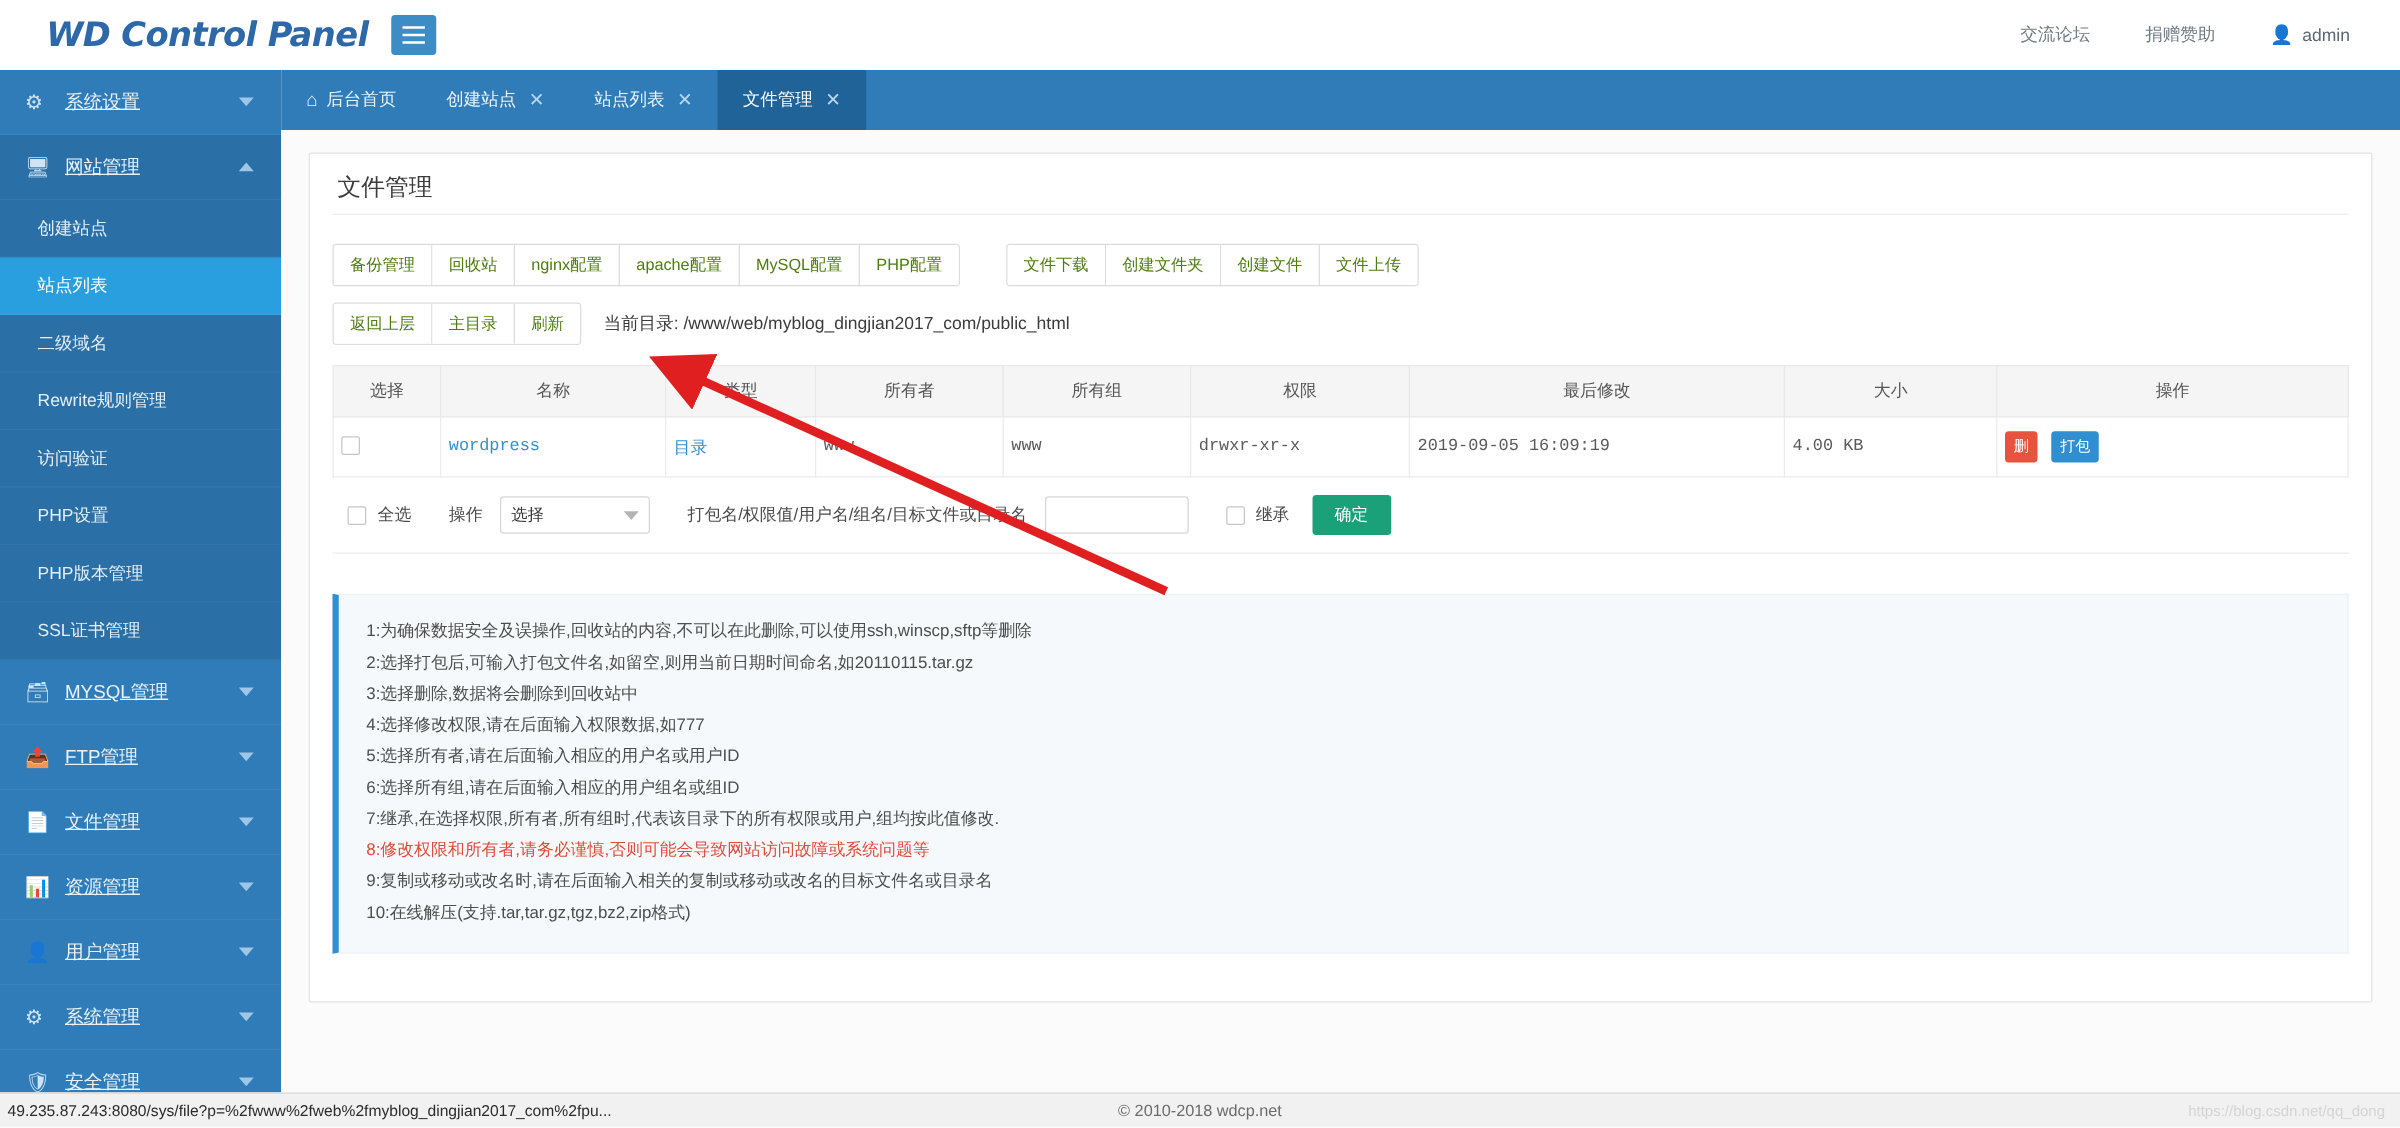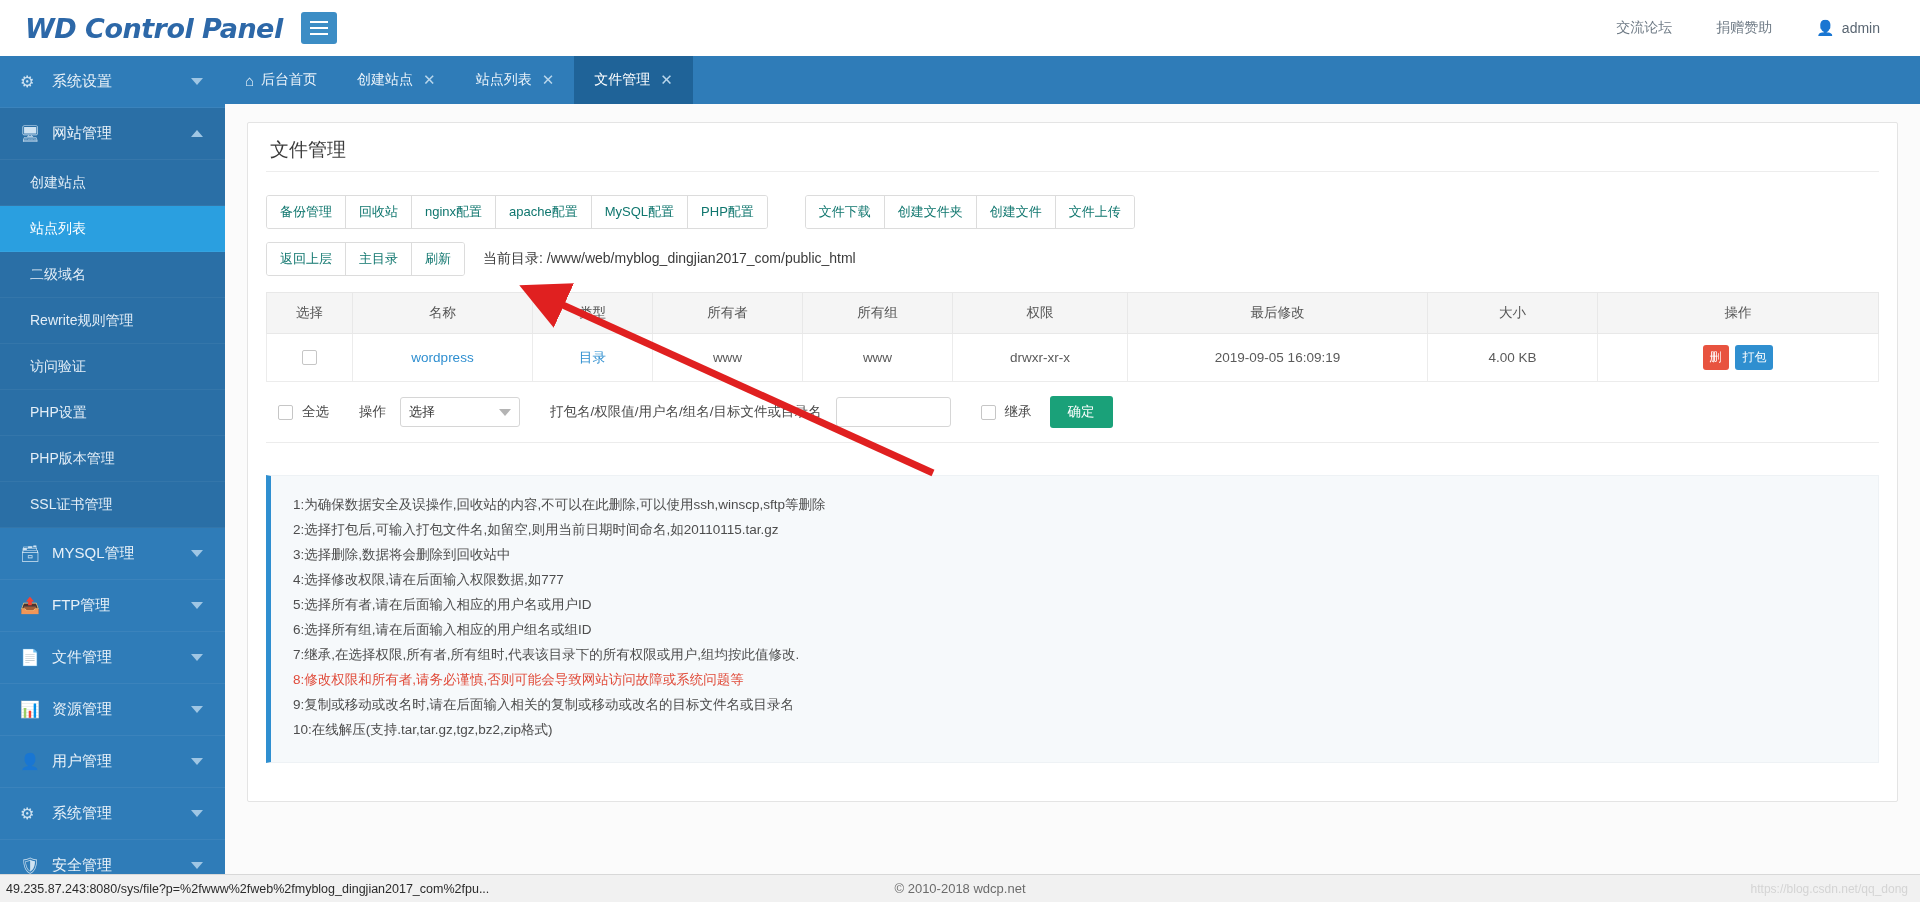--- a/index.html
+++ b/index.html
@@ -12,21 +12,21 @@
   }
   body { position: relative; }
 
   
   .topbar {
     position: absolute; left: 0; top: 0; width: 1920px; height: 56px;
     background: #ffffff;
     display: flex; align-items: center;
   }
   .brand {
-    margin-left: 25px;
+    margin-left: 37px;
     font-size: 27px;
     font-weight: bold;
     font-style: italic;
     color: #2d68a8;
     letter-spacing: -0.5px;
     font-family: "DejaVu Sans", sans-serif;
     white-space: nowrap;
   }
   .hamburger {
     margin-left: 18px;
@@ -60,21 +60,21 @@
     padding: 0 22px 0 20px;
     color: #e8f1f8; font-size: 15px;
     cursor: pointer;
     border-bottom: 1px solid rgba(255,255,255,0.06);
   }
   .nav-group.open { background: #2a6fa6; }
   .nav-group .ico {
     width: 24px; display:inline-flex; align-items:center; justify-content:flex-start;
     font-size: 16px; color: #cfe3f2; margin-right: 8px;
   }
-  .nav-group .lbl { flex: 1; }
+  .nav-group .lbl { flex: 1; text-decoration: underline; }
   .caret { width:0;height:0;border-left:6px solid transparent;border-right:6px solid transparent; }
   .caret.down { border-top: 7px solid #9fc6e4; }
   .caret.up   { border-bottom: 7px solid #9fc6e4; }
 
   .subitem {
     height: 46px; display:flex; align-items:center;
     padding-left: 30px; font-size: 14px; color: #e3eef7;
     background: #2a6fa6; cursor: pointer;
     border-bottom: 1px solid rgba(255,255,255,0.05);
   }
@@ -118,42 +118,42 @@
   }
   .title-rule {
     position:absolute; left: 18px; right: 18px; top: 48px;
     border-top: 1px solid #ededed;
   }
 
   .btnrow { display: flex; align-items: center; gap: 0; padding-top: 22px; }
   .btn-group { display: flex; border: 1px solid #dcdcdc; border-radius: 3px; overflow: hidden; }
   .btn-group + .btn-group { margin-left: 37px; }
   .gbtn {
-    font-size: 13px; color: #0f766e; background: #fff;
+    font-size: 13px; color: #4d7c0f; background: #fff;
     padding: 7px 13px; cursor: pointer; white-space: nowrap;
     border-right: 1px solid #dcdcdc;
   }
   .gbtn:last-child { border-right: none; }
 
   .pathrow { display:flex; align-items:center; gap: 18px; padding-top: 13px; }
   .pathtext { font-size: 14px; color: #3b3b3b; white-space: nowrap; }
 
   
   table.filetable {
     width: 100%; border-collapse: collapse; margin-top: 16px;
     font-size: 13.5px;
   }
   .filetable th {
     background: #f5f5f5; color: #555; font-weight: normal;
     padding: 11px 6px; border: 1px solid #e8e8e8; text-align: center;
     white-space: nowrap;
   }
   .filetable td {
-    padding: 11px 6px; border: 1px solid #ececec; text-align: center;
-    color: #5a5a5a; background: #fff;
+    padding: 11px 6px; border: 1px solid #ececec; 
+    color: #5a5a5a; background: #fff; font-family: Liberation Mono, monospace;
   }
   .filetable a { color: #2f8fd0; text-decoration: none; cursor: pointer; }
   .cb {
     width: 15px; height: 15px; border: 1px solid #c6c6c6;
     background: #fff; display: inline-block; vertical-align: middle;
     border-radius: 2px; cursor: pointer;
   }
   .act-btn {
     display:inline-block; font-size: 12px; color:#fff;
     padding: 4px 7px; border-radius: 3px; cursor: pointer;

